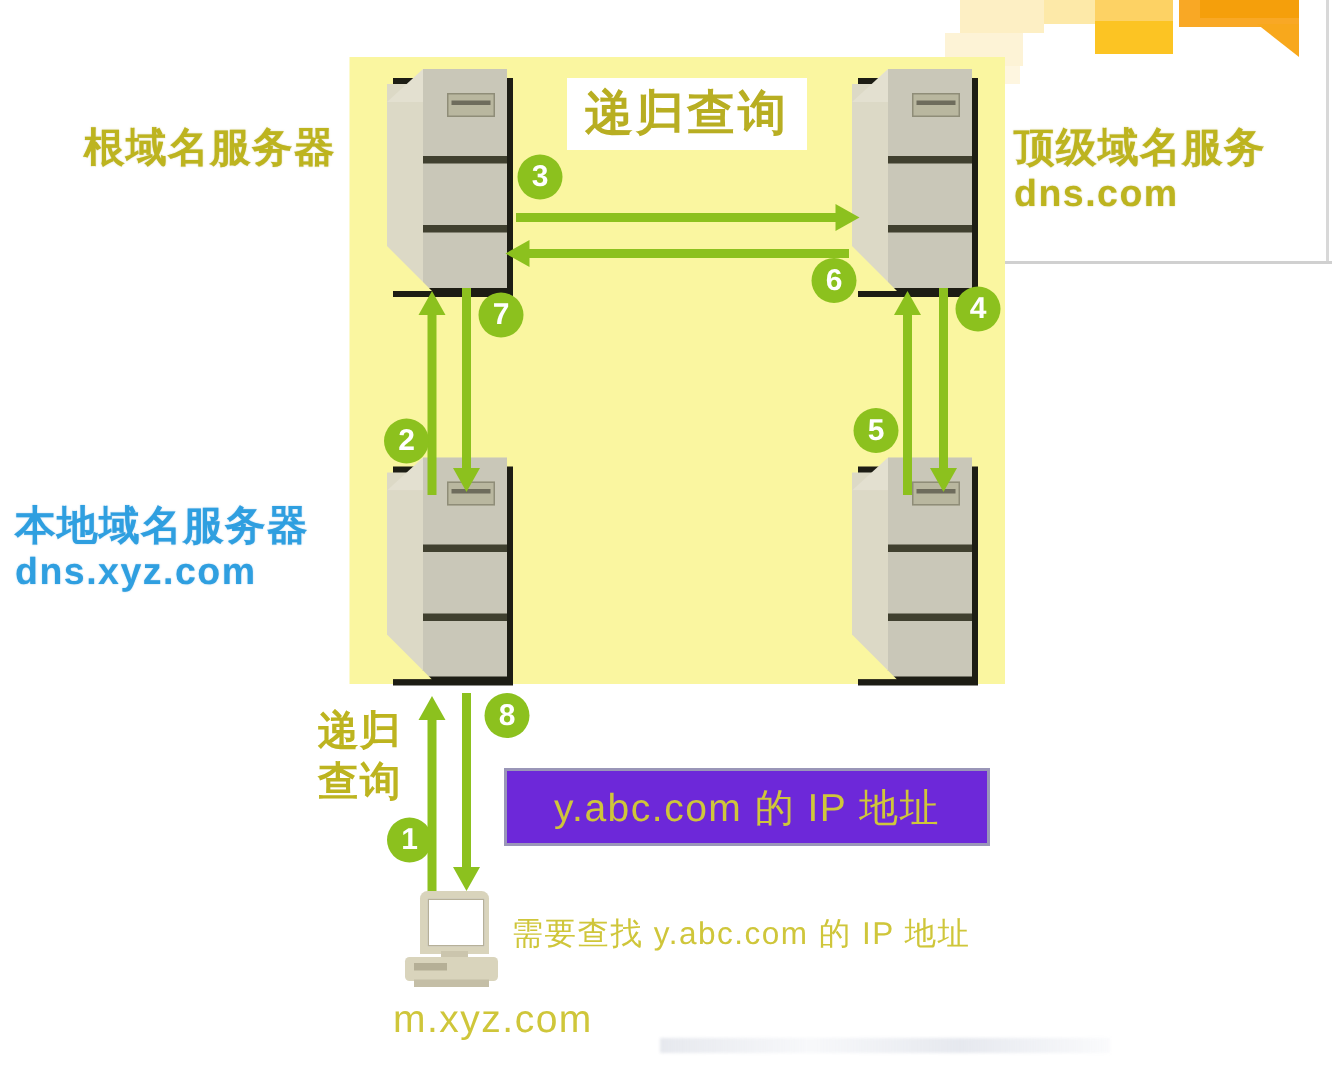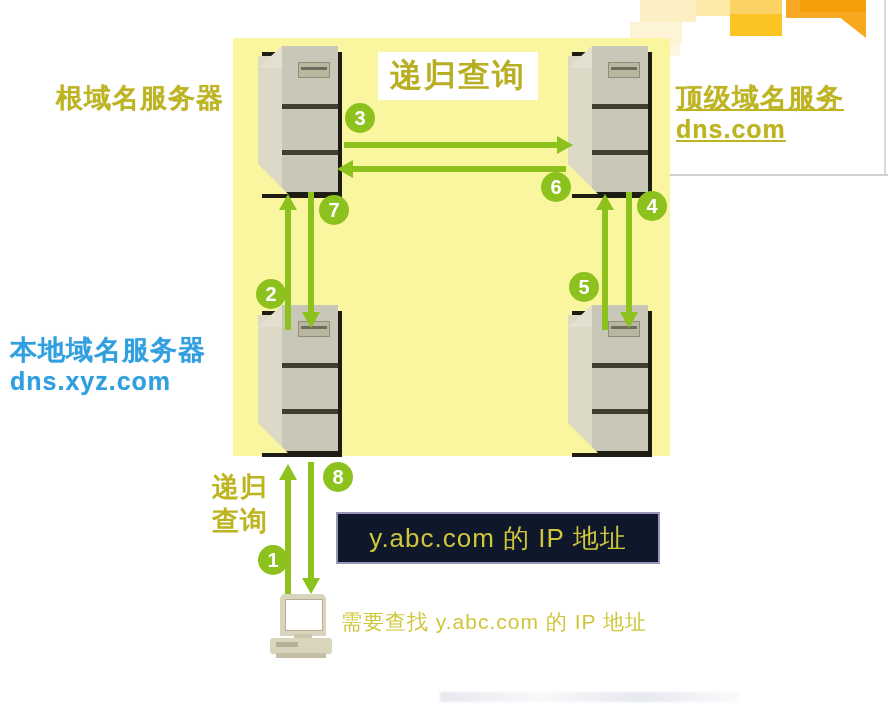--- a/index.html
+++ b/index.html
@@ -64,21 +64,21 @@
   .blue{color:#2f9fe0;text-shadow:0 0 1px rgba(40,140,210,.5);}
 
   #recursive-box{
     position:absolute;left:378px;top:52px;width:160px;height:48px;
     background:#ffffff;display:flex;align-items:center;justify-content:center;
   }
   #recursive-box span{font-size:32px;font-weight:bold;color:#b8ae22;letter-spacing:2px;}
 
   #ip-box{
     position:absolute;left:336px;top:512px;width:320px;height:48px;
-    background:#0f172a;border:2px solid #9a96b8;
+    background:#6d28d9;border:2px solid #9a96b8;
     display:flex;align-items:center;justify-content:center;
   }
   #ip-box span{font-size:26px;color:#cfc63a;letter-spacing:1px;}
 
   #bottom-query{position:absolute;left:341px;top:608px;font-size:21px;color:#cfc63a;letter-spacing:1px;white-space:nowrap;}
 
   #recursive-left{position:absolute;left:212px;top:470px;text-align:center;}
   #recursive-left span{display:block;font-size:27px;font-weight:bold;color:#bdb41f;line-height:34px;letter-spacing:1px;}
 
   
@@ -221,21 +221,21 @@
   <div class="badge" style="left:637px;top:191px;">4</div>
   <div class="badge" style="left:569px;top:272px;">5</div>
   <div class="badge" style="left:541px;top:172px;">6</div>
   <div class="badge" style="left:319px;top:195px;">7</div>
   <div class="badge" style="left:323px;top:462px;">8</div>
 
   <div class="lbl olive" style="left:56px;top:82px;">
     <span class="cn">根域名服务器</span>
   </div>
 
-  <div class="lbl olive" style="left:676px;top:82px;text-decoration:underline;">
+  <div class="lbl olive" style="left:676px;top:82px;">
     <span class="cn">顶级域名服务</span>
     <span class="en">dns.com</span>
   </div>
 
   <div class="lbl blue" style="left:10px;top:334px;">
     <span class="cn">本地域名服务器</span>
     <span class="en">dns.xyz.com</span>
   </div>
 
 
@@ -249,18 +249,19 @@
   </div>
 
   <div id="client">
     <div class="c-mon-out"></div>
     <div class="c-mon-scr"></div>
     <div class="c-neck"></div>
     <div class="c-body"></div>
     <div class="c-slot"></div>
     <div class="c-foot"></div>
   </div>
+  <div id="client-name">m.xyz.com</div>
 
   <div id="bottom-query">需要查找 y.abc.com 的 IP 地址</div>
 
   <div id="watermark"></div>
 
 </div>
 
 </body></html>

